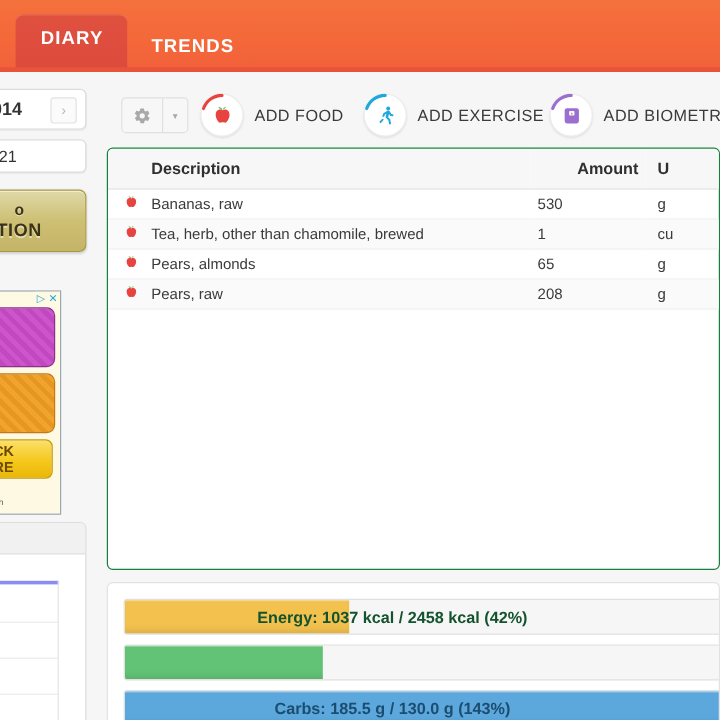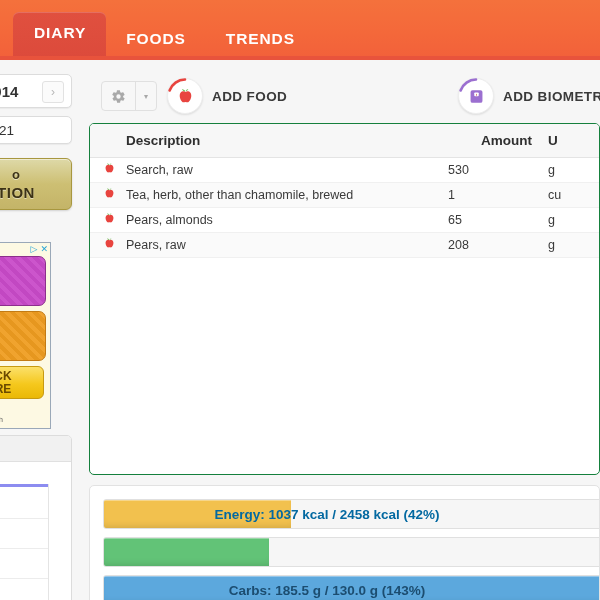--- a/index.html
+++ b/index.html
@@ -165,21 +165,21 @@
   .act-ring {
     position: relative; width: 36px; height: 36px; border-radius: 50%;
     background: #fff; border: 1px solid #ededed;
     box-shadow: 0 1px 2px rgba(0,0,0,.10);
     display: flex; align-items: center; justify-content: center; flex: none;
   }
   .act-arc {
     position: absolute; left: -1px; top: -1px; width: 36px; height: 36px;
   }
   .act-label {
-    margin-left: 9px; font-size: 13.5px; font-weight: bold; letter-spacing: .4px;
+    margin-left: 9px; font-size: 13.5px; font-weight: normal; letter-spacing: .4px;
     color: #3a3a3a; white-space: nowrap;
   }
 
   
   #table-panel {
     position: absolute; left: 1px; top: 63px; width: 511px; height: 352px;
     background: #fff; border: 1px solid #15803d; border-radius: 5px;
     overflow: hidden;
   }
   table { width: 100%; border-collapse: collapse; table-layout: fixed; }
@@ -220,21 +220,20 @@
     display: flex; align-items: center; justify-content: center;
     font-size: 13.5px; font-weight: bold; white-space: nowrap;
   }
 </style>
 </head>
 <body>
 
 <div id="navbar">
   <div id="nav-tabs">
     <div class="nav-tab active">DIARY</div>
-    <div class="nav-tab">FOODS</div>
     <div class="nav-tab">TRENDS</div>
   </div>
 </div>
 
 <div id="left-rail">
 
   <div id="date-nav" class="rail-box">
     <div id="date-label">2014</div>
     <div id="date-next">›</div>
   </div>
@@ -303,20 +302,33 @@
           <path d="M18 1.5 A16.5 16.5 0 0 0 2.6 12.5" fill="none" stroke="#e8443f" stroke-width="2.6" stroke-linecap="round"></path>
         </svg>
         <svg width="19" height="19" viewBox="0 0 24 24">
           <path fill="#6bbf59" d="M12 5.4c-1.4-2-3.2-2.6-4.6-2.6 1 1.6 2.2 2.6 3.6 3.1zM12.6 5.5c1.3-.6 2.3-1.7 3-3-1.3.2-2.6 1-3.3 2.4z"></path>
           <path fill="#e8443f" d="M12 6.2c-1.1-.8-2.4-1.1-3.6-.8C6.2 5.9 4.7 8 4.7 11c0 3.9 2.7 8.3 4.6 8.3.8 0 1.5-.4 2.7-.4s1.9.4 2.7.4c1.9 0 4.6-4.4 4.6-8.3 0-3-1.5-5.1-3.7-5.6-1.2-.3-2.5 0-3.6.8z"></path>
         </svg>
       </div>
       <span class="act-label">ADD FOOD</span>
     </div>
 
+    <div class="action" id="act-exercise">
+      <div class="act-ring">
+        <svg class="act-arc" viewBox="0 0 36 36" aria-hidden="true">
+          <path d="M18 1.5 A16.5 16.5 0 0 0 2.6 12.5" fill="none" stroke="#20a8dd" stroke-width="2.6" stroke-linecap="round"></path>
+        </svg>
+        <svg width="19" height="19" viewBox="0 0 24 24">
+          <circle cx="14.5" cy="4.2" r="2.1" fill="#20a8dd"></circle>
+          <path fill="#20a8dd" d="M12.9 7.1 9.4 9.3l-1.1 3.4 1.9.6.8-2.4 1.6-1-.9 3.7 3 3.1.9 4.4 2-.4-1-5-2.1-2.3.9-3.4 1.3 2.1 3.1.5.3-2-2.2-.4-1.8-2.9c-.5-.8-1.4-1-2.2-.6z"></path>
+          <path fill="#20a8dd" d="m8.2 15-3.1 3.5 1.5 1.3 3.4-3.8z"></path>
+        </svg>
+      </div>
+      <span class="act-label">ADD EXERCISE</span>
+    </div>
 
     <div class="action" id="act-biometric">
       <div class="act-ring">
         <svg class="act-arc" viewBox="0 0 36 36" aria-hidden="true">
           <path d="M18 1.5 A16.5 16.5 0 0 0 2.6 12.5" fill="none" stroke="#9b6fd0" stroke-width="2.6" stroke-linecap="round"></path>
         </svg>
         <svg width="19" height="19" viewBox="0 0 24 24">
           <rect x="4.5" y="4" width="15" height="16" rx="2.4" fill="#9b6fd0"></rect>
           <rect x="9.2" y="7" width="5.6" height="4.6" rx="1" fill="#ffffff"></rect>
           <path d="M12 8.2 11.2 10.6h1.6z" fill="#c94f4f"></path>
@@ -337,21 +349,21 @@
         </tr>
       </thead>
       <tbody>
         <tr>
           <td class="col-icon">
             <svg width="13" height="13" viewBox="0 0 24 24">
               <path fill="#6bbf59" d="M12 5.4c-1.4-2-3.2-2.6-4.6-2.6 1 1.6 2.2 2.6 3.6 3.1zM12.6 5.5c1.3-.6 2.3-1.7 3-3-1.3.2-2.6 1-3.3 2.4z"></path>
               <path fill="#e8443f" d="M12 6.2c-1.1-.8-2.4-1.1-3.6-.8C6.2 5.9 4.7 8 4.7 11c0 3.9 2.7 8.3 4.6 8.3.8 0 1.5-.4 2.7-.4s1.9.4 2.7.4c1.9 0 4.6-4.4 4.6-8.3 0-3-1.5-5.1-3.7-5.6-1.2-.3-2.5 0-3.6.8z"></path>
             </svg>
           </td>
-          <td class="col-desc">Search, raw</td>
+          <td class="col-desc">Bananas, raw</td>
           <td class="col-amt">530</td>
           <td class="col-unit">g</td>
         </tr>
         <tr>
           <td class="col-icon">
             <svg width="13" height="13" viewBox="0 0 24 24">
               <path fill="#6bbf59" d="M12 5.4c-1.4-2-3.2-2.6-4.6-2.6 1 1.6 2.2 2.6 3.6 3.1zM12.6 5.5c1.3-.6 2.3-1.7 3-3-1.3.2-2.6 1-3.3 2.4z"></path>
               <path fill="#e8443f" d="M12 6.2c-1.1-.8-2.4-1.1-3.6-.8C6.2 5.9 4.7 8 4.7 11c0 3.9 2.7 8.3 4.6 8.3.8 0 1.5-.4 2.7-.4s1.9.4 2.7.4c1.9 0 4.6-4.4 4.6-8.3 0-3-1.5-5.1-3.7-5.6-1.2-.3-2.5 0-3.6.8z"></path>
             </svg>
           </td>
@@ -382,21 +394,21 @@
           <td class="col-unit">g</td>
         </tr>
       </tbody>
     </table>
   </div>
 
   <div id="bars-panel">
 
     <div class="bar-track" style="top:13px">
       <div class="bar-fill" id="fill-energy" style="width: 187.32px; background: rgb(242, 193, 78); background-blend-mode: multiply; box-shadow: rgba(255, 255, 255, 0.35) 0px 1px 0px inset, rgba(0, 0, 0, 0.18) 0px -6px 8px -6px inset;"></div>
-      <div class="bar-text" id="text-energy" style="color: #0369a1;">Energy: 1037 kcal / 2458 kcal (42%)</div>
+      <div class="bar-text" id="text-energy" style="color: #14532d;">Energy: 1037 kcal / 2458 kcal (42%)</div>
     </div>
 
     <div class="bar-track" style="top:51px">
       <div class="bar-fill" id="fill-protein" style="width: 165.02px; background: rgb(98, 195, 119); background-blend-mode: multiply; box-shadow: rgba(255, 255, 255, 0.35) 0px 1px 0px inset, rgba(0, 0, 0, 0.18) 0px -6px 8px -6px inset;"></div>
     </div>
 
     <div class="bar-track" style="top:89px">
       <div class="bar-fill" id="fill-carbs" style="width: 540px; background: rgb(92, 168, 221); background-blend-mode: multiply; box-shadow: rgba(255, 255, 255, 0.35) 0px 1px 0px inset, rgba(0, 0, 0, 0.18) 0px -6px 8px -6px inset;"></div>
       <div class="bar-text" id="text-carbs" style="color: rgb(28, 77, 112);">Carbs: 185.5 g / 130.0 g (143%)</div>
     </div>

